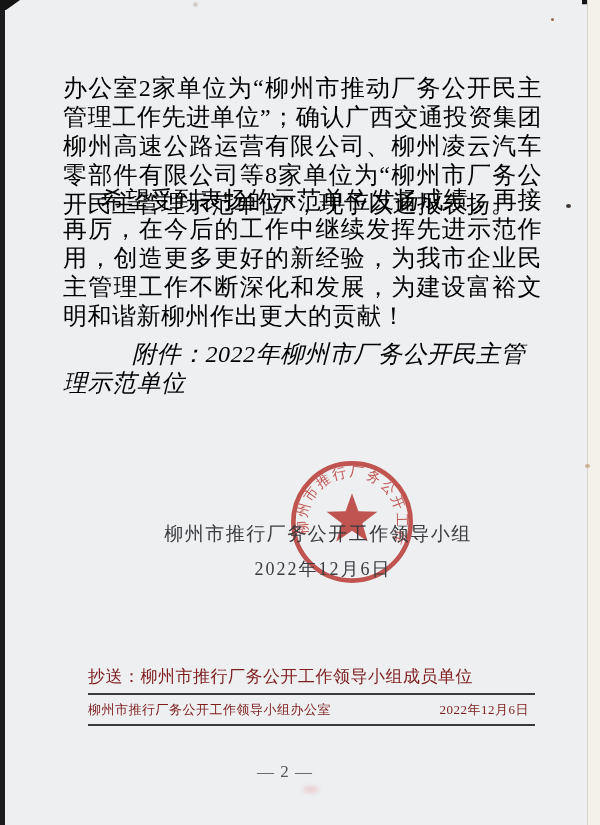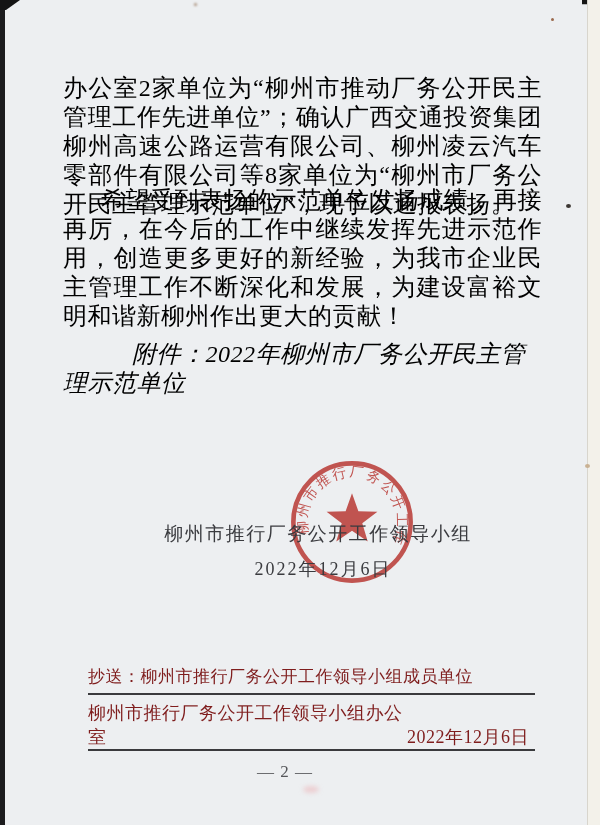--- a/index.html
+++ b/index.html
@@ -55,21 +55,21 @@
   }
 
   
   .footer{position:absolute;left:68px;top:665px;width:447px;color:#7f1d1d;margin-left:20px;}
   .footer-row1{
     font-size:17px;letter-spacing:0.5px;padding-bottom:5px;margin:0;
     border-bottom:2px solid #3a3a3d;
   }
   .footer-row2{
     display:flex;justify-content:space-between;align-items:flex-end;
-    font-size:18px;letter-spacing:0.5px;margin-top:6px;
+    font-size:13px;letter-spacing:0.5px;margin-top:6px;padding-bottom:5px;
     border-bottom:2px solid #3a3a3d;
   }
   .footer-date{padding-right:6px;white-space:nowrap;}
 
   .pagenum{
     position:absolute;left:0;top:762px;width:570px;text-align:center;margin:0;
     font-size:17px;color:#55565a;letter-spacing:1px;
   }
 </style>
 </head>

